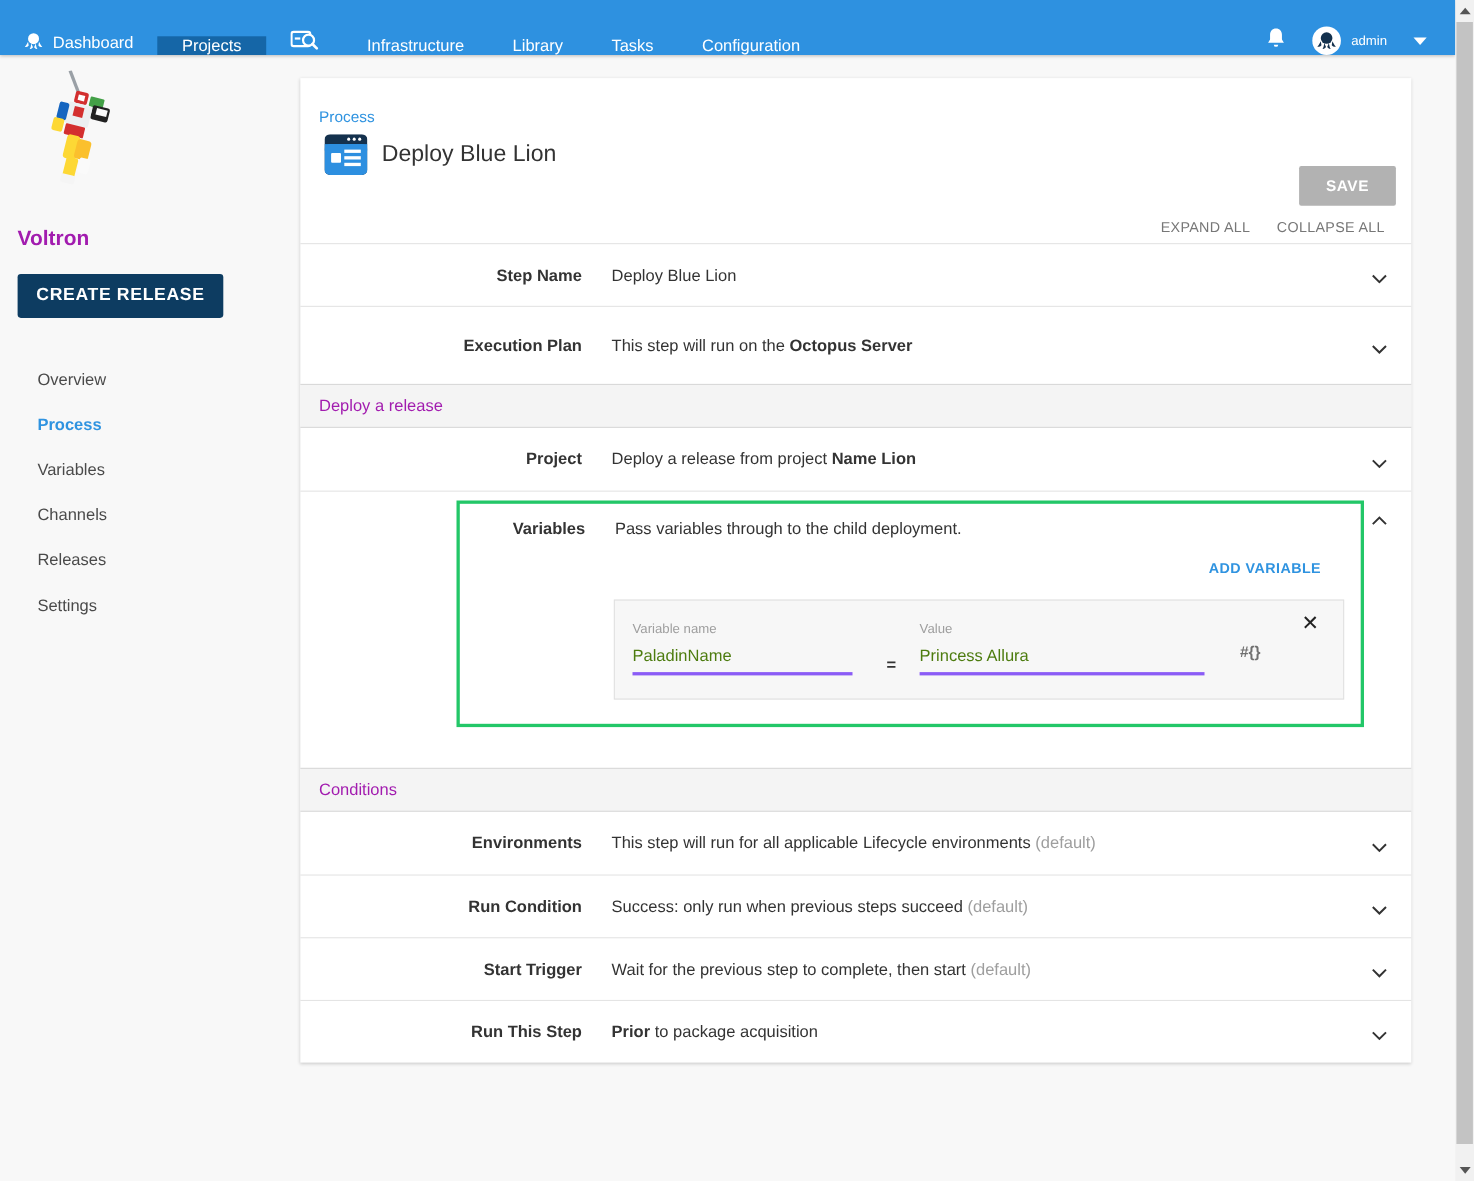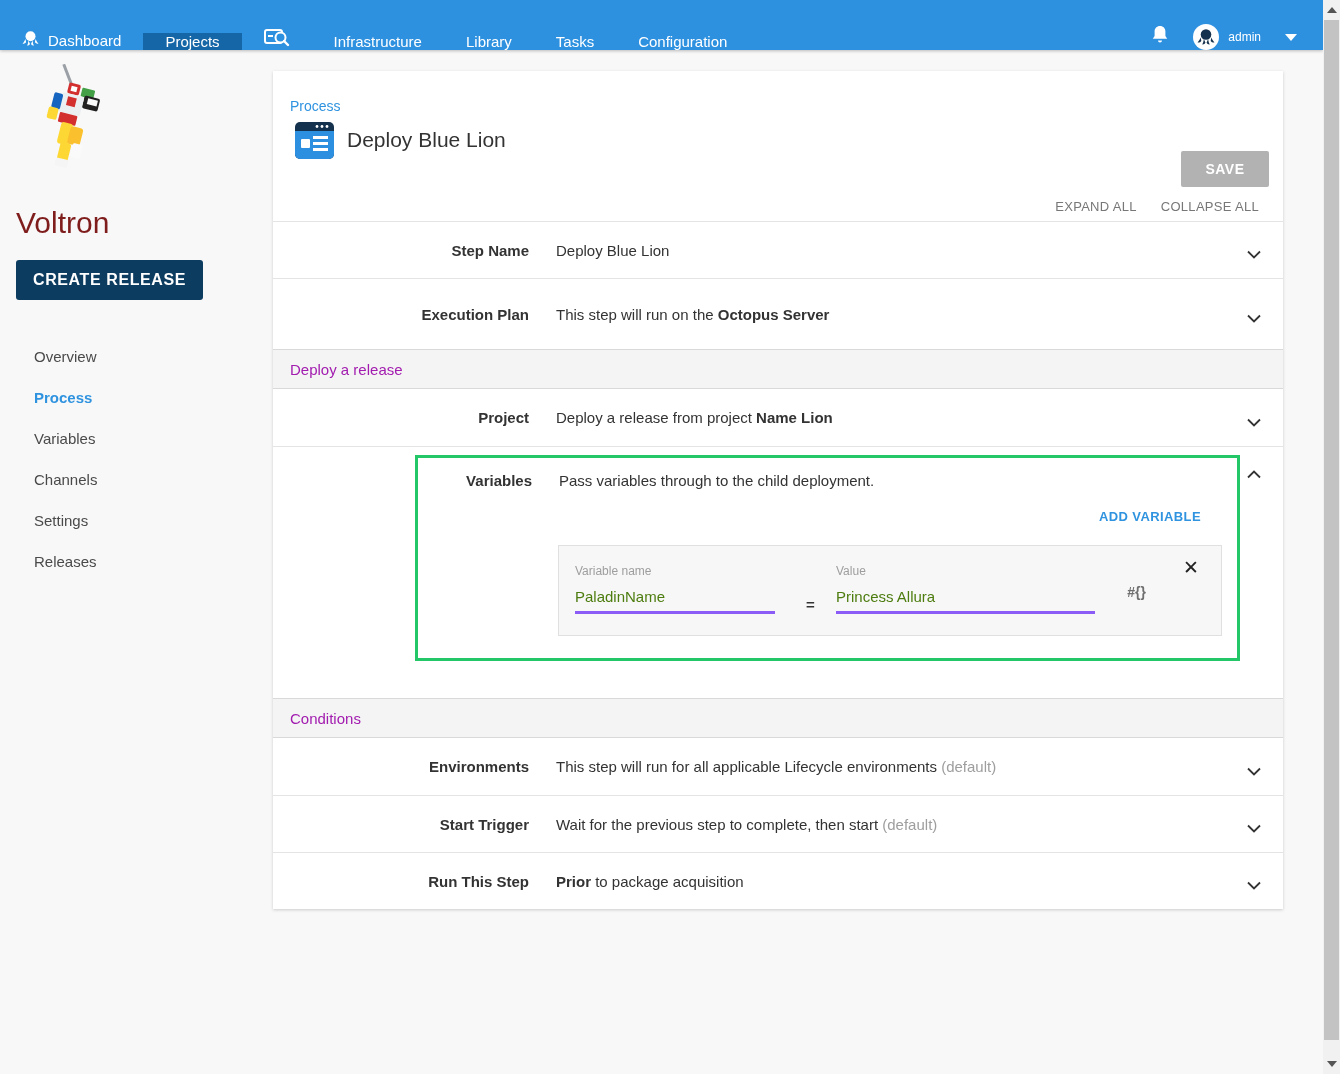--- a/index.html
+++ b/index.html
@@ -17,21 +17,21 @@
   .bell-wrap { padding:0 24px; display:flex; align-items:center; cursor:pointer; }
   .avatar { width:26px; height:26px; border-radius:50%; background:#fff;
     display:flex; align-items:center; justify-content:center; margin-right:9px; }
   .username { font-size:12px; margin-right:24px; }
   .caret-down { width:0; height:0; border-left:6px solid transparent;
     border-right:6px solid transparent; border-top:7px solid #fff; margin-right:26px; cursor:pointer; }
 
   
   .sidebar { position:absolute; left:0; top:50px; width:273px; }
   .robot { margin:14px 0 0 38px; }
-  .project-name { font-size:30px; font-weight:400; color:#7f1d1d; margin:22px 0 0 16px; }
+  .project-name { font-size:19px; font-weight:700; color:#a21caf; margin:22px 0 0 16px; }
   .create-release { margin:20px 0 0 16px; background:#0d3c61; color:#fff; border:none;
     font-size:16px; font-weight:bold; letter-spacing:.6px; padding:11px 17px;
     border-radius:3px; cursor:pointer; font-family:inherit; }
   .side-nav { margin-top:36px; }
   .side-link { font-size:15px; color:#4a4a4a; padding:12px 0 12px 34px; cursor:pointer; }
   .side-link.active { color:#2f93e0; font-weight:bold; }
 
   
   .card { position:absolute; left:273px; top:71px; width:1010px;
     background:#fff; box-shadow:0 1px 3px rgba(0,0,0,.18); }
@@ -172,22 +172,22 @@
       </g>
     </svg>
   </div>
   <div class="project-name">Voltron</div>
   <button class="create-release">CREATE RELEASE</button>
   <div class="side-nav">
     <div class="side-link">Overview</div>
     <div class="side-link active">Process</div>
     <div class="side-link">Variables</div>
     <div class="side-link">Channels</div>
+    <div class="side-link">Releases</div>
     <div class="side-link">Settings</div>
-    <div class="side-link">Releases</div>
   </div>
 </div>
 
 <div class="card">
 
   <div class="card-header">
     <span class="breadcrumb">Process</span>
     <span class="step-icon">
       <svg width="39" height="37" viewBox="0 0 39 37">
         <rect x="0" y="0" width="39" height="37" rx="5" fill="#14314d"></rect>
@@ -276,20 +276,29 @@
   <div class="row">
     <div class="row-label">Environments</div>
     <div class="row-value"><span>This step will run for all applicable Lifecycle environments</span><span class="muted"> (default)</span></div>
     <span class="chev">
       <svg width="14" height="9">
           <polyline points="1,1.5 7,7.5 13,1.5" fill="none" stroke="#333" stroke-width="1.8"></polyline>
         </svg>
     </span>
   </div>
 
+  <div class="row">
+    <div class="row-label">Run Condition</div>
+    <div class="row-value"><span>Success: only run when previous steps succeed</span><span class="muted"> (default)</span></div>
+    <span class="chev">
+      <svg width="14" height="9">
+          <polyline points="1,1.5 7,7.5 13,1.5" fill="none" stroke="#333" stroke-width="1.8"></polyline>
+        </svg>
+    </span>
+  </div>
 
   <div class="row">
     <div class="row-label">Start Trigger</div>
     <div class="row-value"><span>Wait for the previous step to complete, then start</span><span class="muted"> (default)</span></div>
     <span class="chev">
       <svg width="14" height="9">
           <polyline points="1,1.5 7,7.5 13,1.5" fill="none" stroke="#333" stroke-width="1.8"></polyline>
         </svg>
     </span>
   </div>

